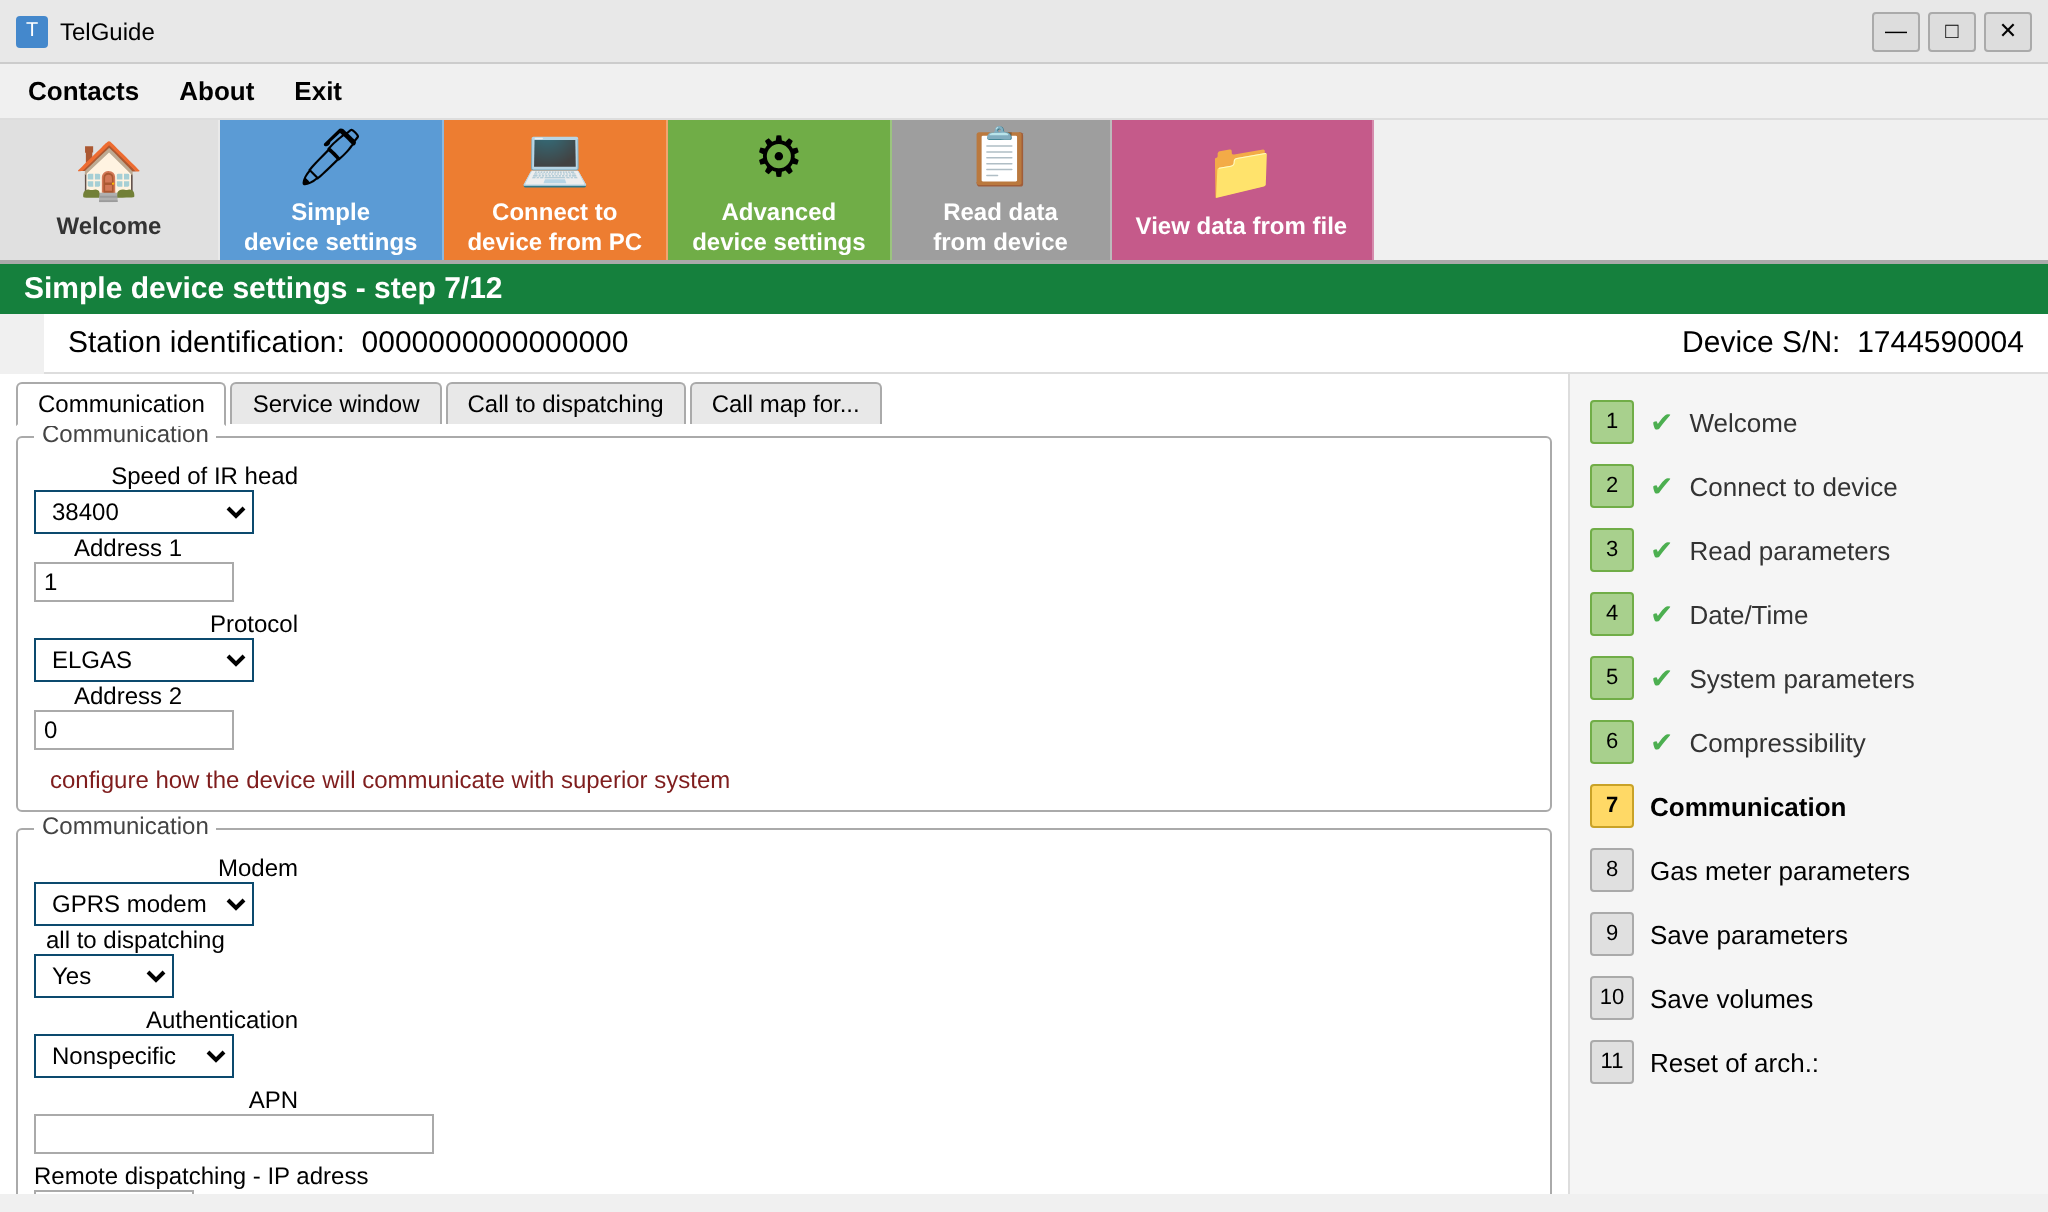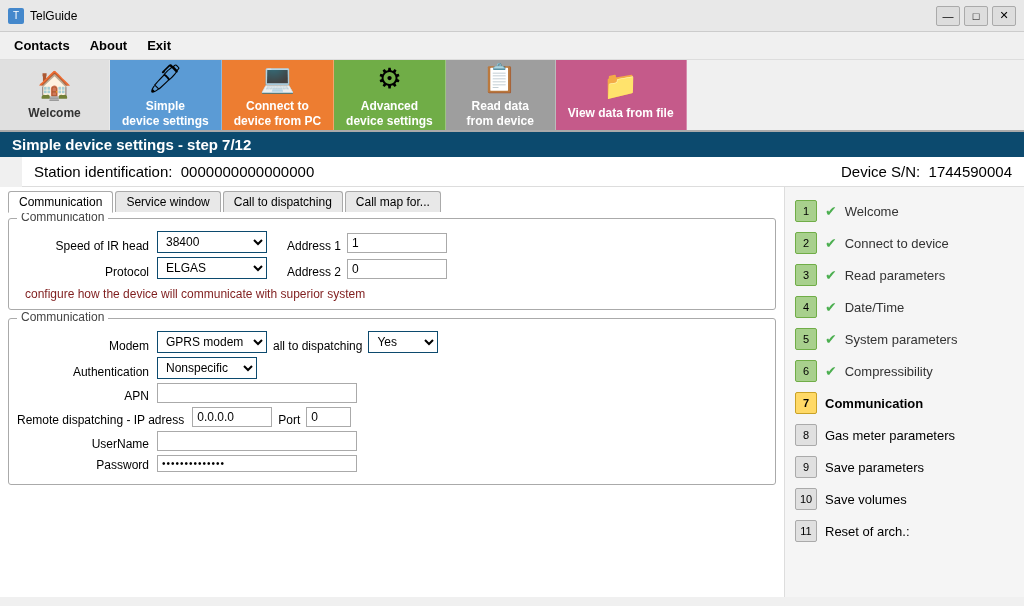--- a/index.html
+++ b/index.html
@@ -24,21 +24,21 @@
     .nav-tab-label { font-size: 12px; font-weight: bold; text-align: center; color: white; line-height: 1.2; }
     .nav-tab.welcome { background: #e0e0e0; }
     .nav-tab.welcome .nav-tab-label { color: #333; }
     .nav-tab.simple-settings { background: #5b9bd5; }
     .nav-tab.connect { background: #ed7d31; }
     .nav-tab.advanced { background: #70ad47; }
     .nav-tab.read-data { background: #9e9e9e; }
     .nav-tab.view-data { background: #c55a8a; }
 
     
-    .step-header { background: #0c4a6e; color: white; padding: 4px 12px; font-size: 15px; font-weight: bold; }
+    .step-header { background: #15803d; color: white; padding: 4px 12px; font-size: 15px; font-weight: bold; }
 
     
     .station-row { display: flex; align-items: center; justify-content: space-between; padding: 6px 12px; background: white; border-bottom: 1px solid #ddd; margin-left: 22px; }
     .station-id { font-size: 15px; font-weight: normal; }
     .device-sn { font-size: 15px; }
 
     
     .main-content { display: flex; height: calc(606px - 32px - 28px - 72px - 32px - 32px); }
 
     
@@ -47,21 +47,21 @@
     
     .sub-tabs { display: flex; margin-bottom: 6px; }
     .sub-tab { padding: 3px 10px; border: 1px solid #aaa; border-bottom: none; background: #e8e8e8; cursor: pointer; font-size: 12px; margin-right: 2px; border-radius: 3px 3px 0 0; }
     .sub-tab.active { background: white; border-bottom: 1px solid white; margin-bottom: -1px; z-index: 1; }
 
     
     .group-box { border: 1px solid #aaa; border-radius: 3px; padding: 8px; margin-bottom: 8px; position: relative; }
     .group-box-title { position: absolute; top: -9px; left: 8px; background: white; padding: 0 4px; font-size: 12px; color: #444; }
 
     
-    .form-row { display: flex; align-items: flex-end; margin: 4px 0; }
+    .form-row { display: flex; align-items: flex-start; margin: 4px 0; flex-direction: column; }
     .form-label { text-align: right; min-width: 140px; padding-right: 8px; font-size: 12px; }
     .form-label-sm { text-align: right; min-width: 80px; padding-right: 6px; font-size: 12px; }
     .form-input { border: 1px solid #aaa; padding: 2px 4px; font-size: 12px; background: white; }
     .form-input-md { width: 100px; }
     .form-select { border: 1px solid #0c4a6e; padding: 2px 4px; font-size: 12px; background: white; }
     .form-select-md { width: 110px; }
     .description-text { font-size: 12px; color: #7f1d1d; padding: 4px 0 0 8px; }
 
     
     .right-panel { width: 240px; background: #f5f5f5; border-left: 1px solid #ddd; padding: 8px 0; overflow: auto; }

